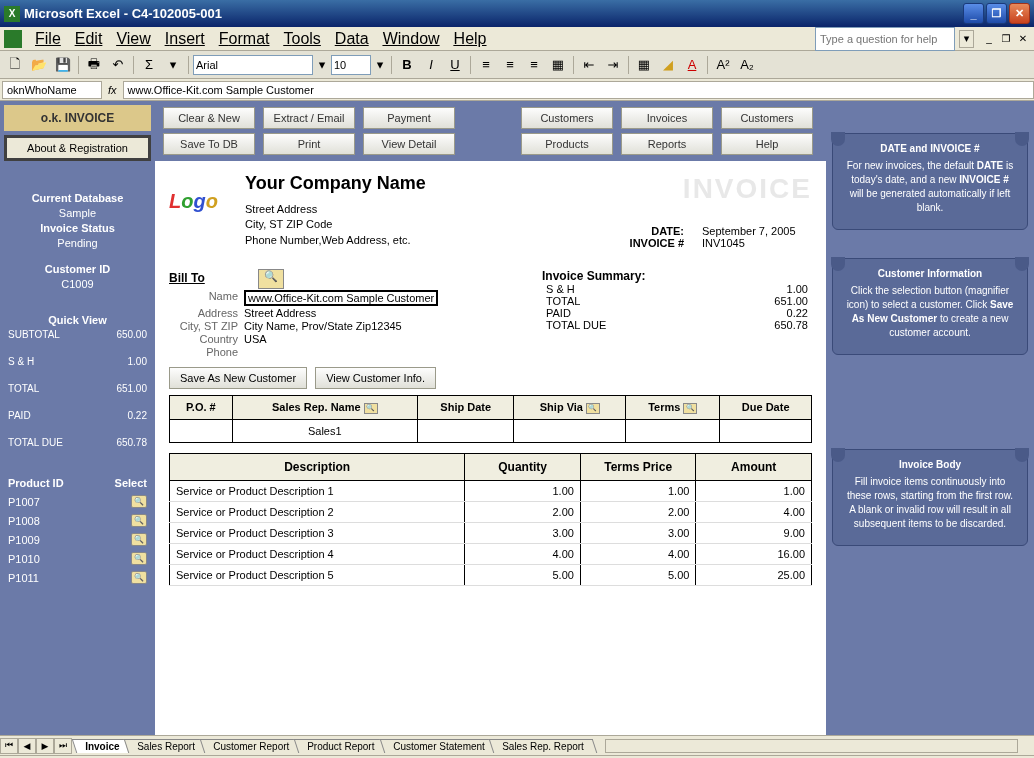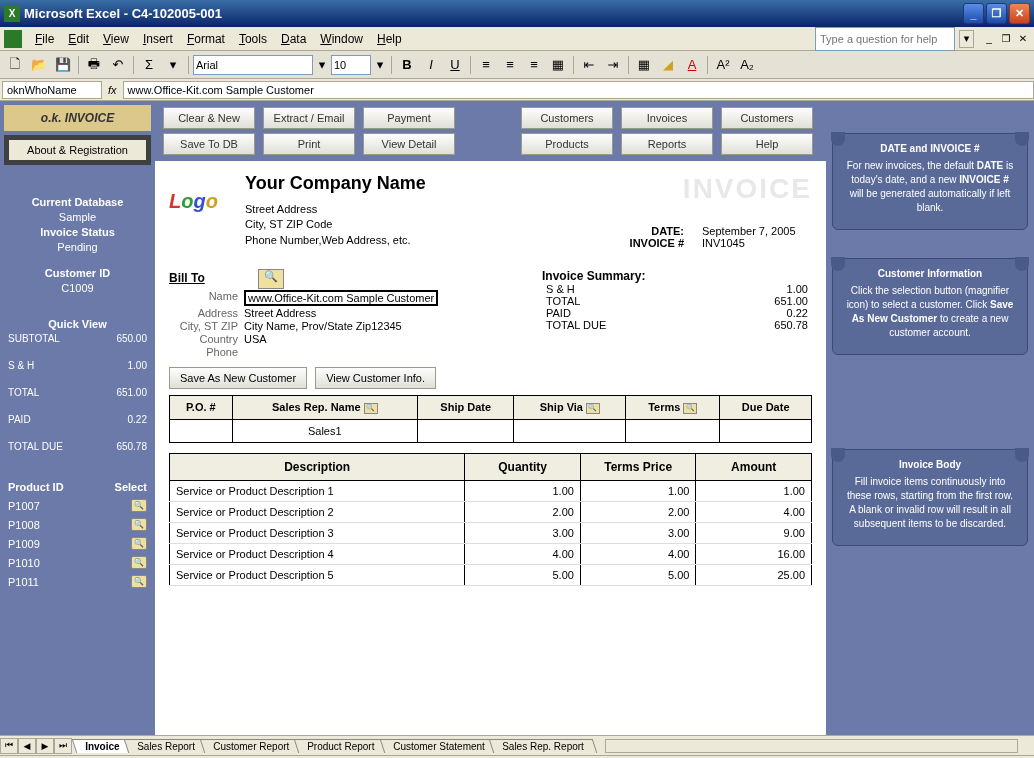--- a/index.html
+++ b/index.html
@@ -9,21 +9,21 @@
 .titlebar { background: linear-gradient(to bottom, #3a6ea5 0%, #0a246a 100%); height: 27px; display: flex; align-items: center; padding: 0 4px; color: white; }
 .titlebar-icon { width: 16px; height: 16px; background: #2a7a2a; margin-right: 4px; display: flex; align-items: center; justify-content: center; font-size: 10px; font-weight: bold; }
 .titlebar-text { font-size: 13px; font-weight: bold; flex: 1; }
 .titlebar-btns { display: flex; gap: 2px; }
 .titlebar-btn { width: 21px; height: 21px; background: linear-gradient(to bottom, #5a8de8, #1e4ba8); border: 1px solid #1a3a7a; border-radius: 3px; display: flex; align-items: center; justify-content: center; color: white; font-size: 11px; font-weight: bold; cursor: pointer; }
 .titlebar-btn.close { background: linear-gradient(to bottom, #e88a5a, #c8421e); border-color: #a0321a; }
 
 
 .menubar { background: #ece9d8; height: 24px; display: flex; align-items: center; padding-left: 4px; border-bottom: 1px solid #aca899; }
 .menubar-icon { width: 18px; height: 18px; margin-right: 6px; background: #2a7a2a; }
-.menu-item { padding: 3px 7px; cursor: pointer; font-size: 12px; }
+.menu-item { padding: 3px 7px; cursor: pointer; font-size: 16px; text-decoration: underline; }
 .menu-item u { text-decoration: underline; }
 .help-box { margin-left: auto; margin-right: 4px; display: flex; align-items: center; gap: 4px; }
 .help-input { width: 140px; height: 24px; border: 1px solid #7f9db9; padding: 0 4px; font-size: 11px; color: #888; }
 .help-dd { width: 15px; height: 18px; background: #ece9d8; border: 1px solid #aca899; display: flex; align-items: center; justify-content: center; cursor: pointer; }
 .inner-win { display: flex; gap: 3px; margin-left: 4px; }
 .inner-btn { width: 14px; height: 14px; display: flex; align-items: center; justify-content: center; cursor: pointer; font-size: 10px; }
 
 
 .toolbar { background: #e4e2d5; height: 28px; display: flex; align-items: center; padding: 0 4px; border-bottom: 1px solid #aca899; gap: 2px; }
 .tb-btn { width: 22px; height: 22px; display: flex; align-items: center; justify-content: center; cursor: pointer; border: 1px solid transparent; font-size: 13px; }
@@ -36,22 +36,22 @@
 .formulabar { background: #ece9d8; height: 22px; display: flex; align-items: center; border-bottom: 1px solid #aca899; }
 .namebox { width: 100px; height: 18px; border: 1px solid #aca899; background: white; margin-left: 2px; padding: 0 4px; display: flex; align-items: center; font-size: 11px; }
 .fx-label { margin: 0 6px; font-style: italic; font-size: 11px; }
 .formula-input { flex: 1; height: 18px; border: 1px solid #aca899; background: white; padding: 0 4px; font-size: 11px; display: flex; align-items: center; }
 
 
 .workspace { display: flex; height: 634px; background: #6b7aa8; }
 
 
 .left-panel { width: 155px; background: #6b7aa8; color: white; padding: 4px 4px 0 4px; }
-.logo-box { background: #dcc88a; color: #333; font-weight: bold; font-size: 12px; text-align: center; padding: 6px 2px; margin-bottom: 4px; font-style: italic; }
-.about-btn { background: #ece9d8; color: black; border: 5px solid #404040; padding: 4px; text-align: center; cursor: pointer; font-size: 11px; margin-bottom: 12px; }
+.logo-box { background: #dcc88a; color: #333; font-weight: bold; font-size: 12px; text-align: center; padding: 6px 2px; margin-bottom: 4px; }
+.about-btn { background: #ece9d8; color: black; border: 3px solid #404040; padding: 4px; text-align: center; cursor: pointer; font-size: 11px; margin-bottom: 12px; }
 .side-label { font-size: 11px; margin: 3px 4px; }
 .side-bold { font-weight: bold; }
 .side-center { text-align: center; }
 .quick-row { display: flex; justify-content: space-between; padding: 0 4px; font-size: 10px; margin: 3px 0; }
 .prod-row { display: flex; justify-content: space-between; align-items: center; padding: 2px 4px; font-size: 11px; margin: 2px 0; }
 .sel-icon { width: 16px; height: 13px; background: #f0e0a0; border: 1px solid #888; border-radius: 2px; cursor: pointer; font-size: 8px; display: flex; align-items: center; justify-content: center; }
 
 
 .center-area { flex: 1; display: flex; flex-direction: column; }
 .btn-rows { background: #6b7aa8; padding: 4px 0; }

